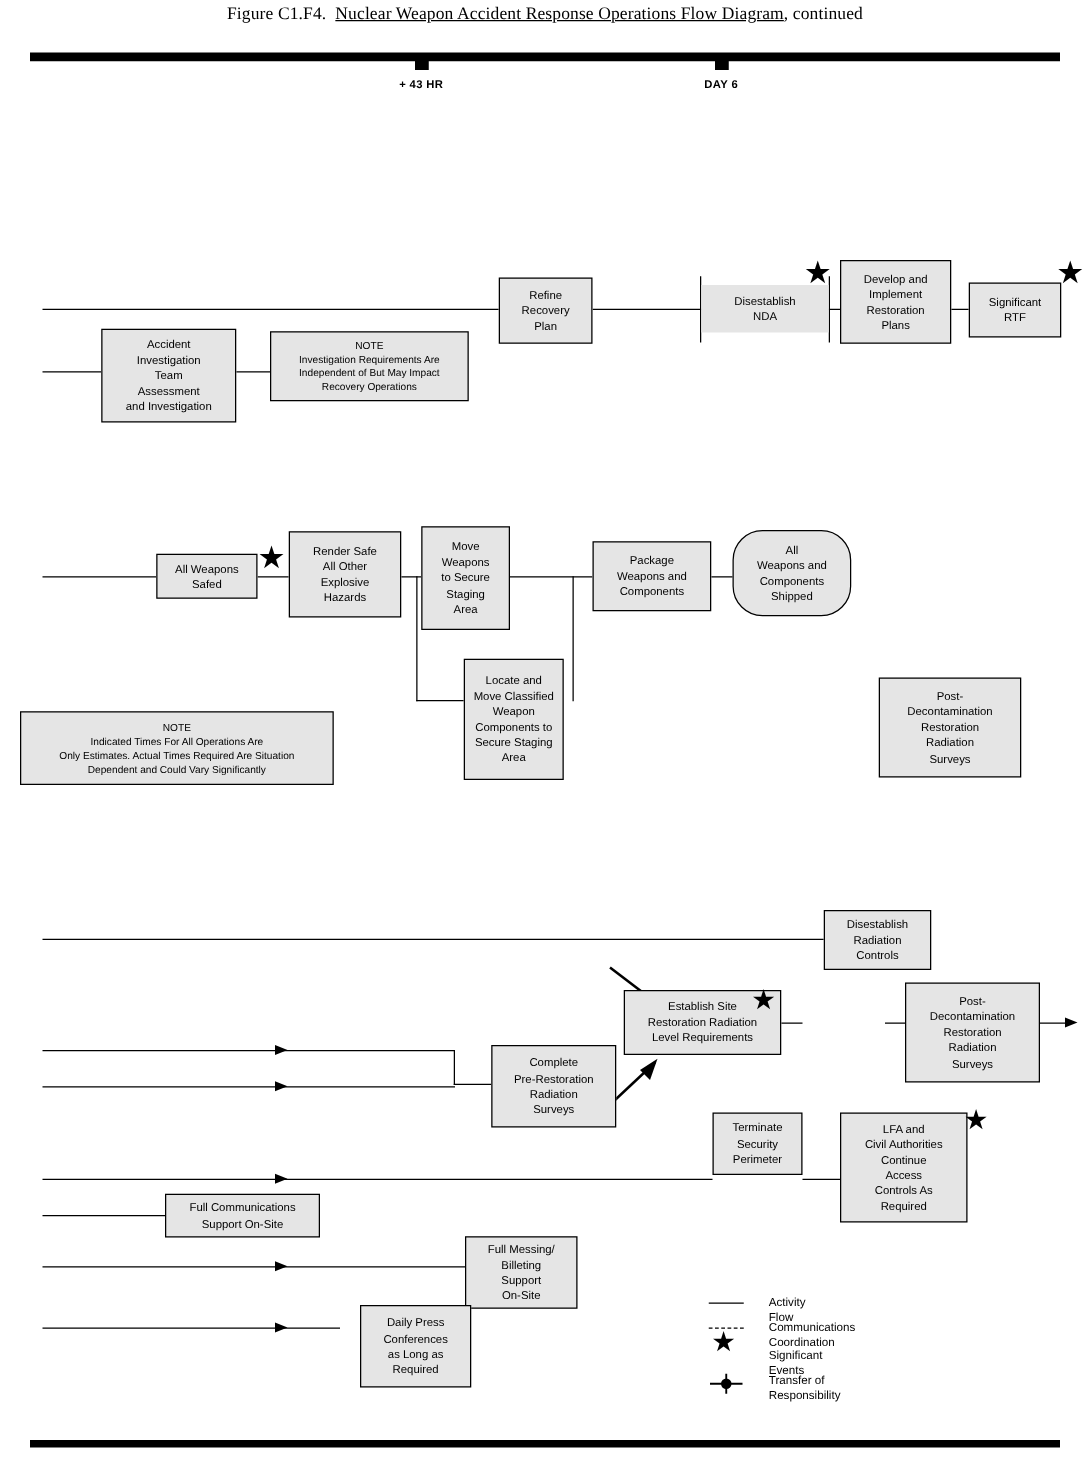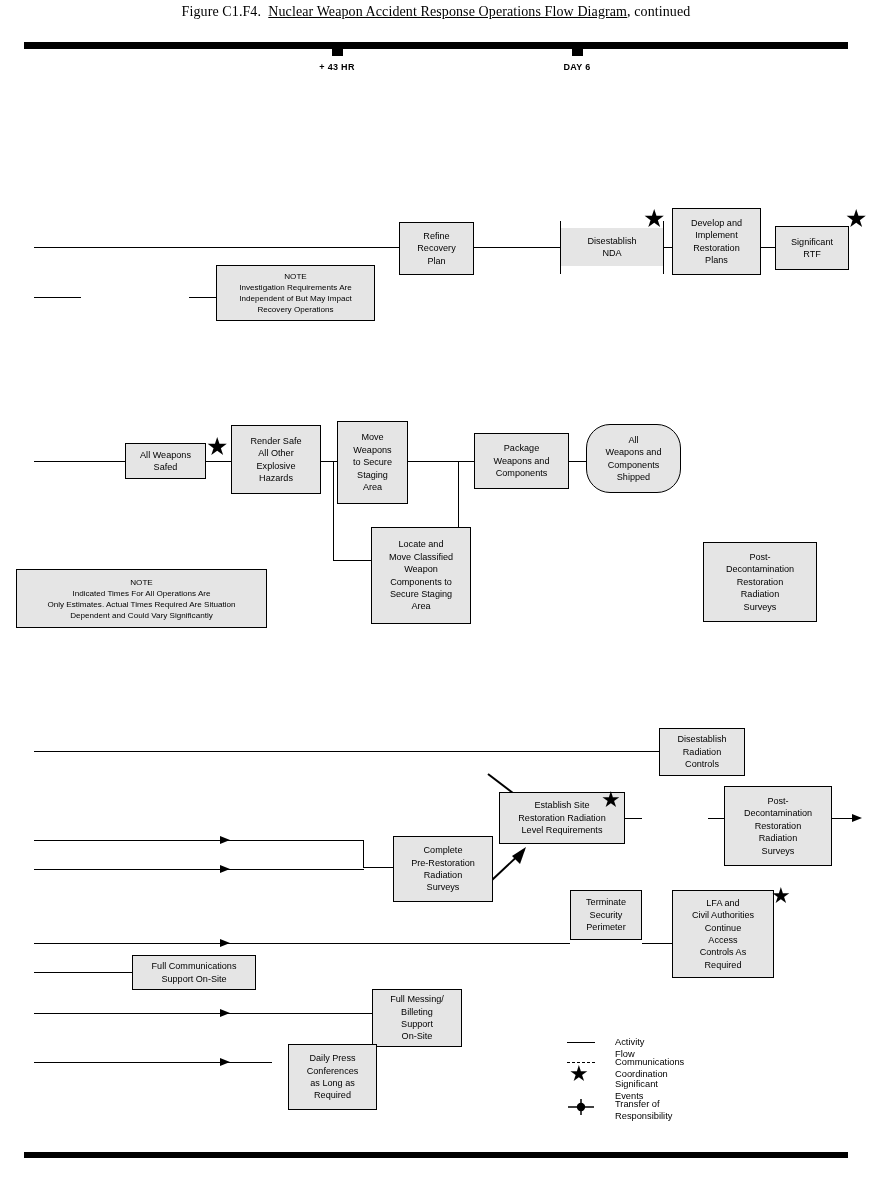--- a/index.html
+++ b/index.html
@@ -157,20 +157,27 @@
   <div class="ln v" style="left:663px; top:221px; height:53px;"></div>
 
   <div class="ln h" style="left:663px; top:247px; width:10px;"></div>
 
   <div class="ln h" style="left:761px; top:247px; width:14px;"></div>
 
   <div class="ln h" style="left:34px; top:297px; width:47px;"></div>
 
   <div class="ln h" style="left:189px; top:297px; width:27px;"></div>
 
+  <div class="box" style="left:81px;  top:263px;  width:108px; height:75px;">
+    <span>Accident
+Investigation
+Team
+Assessment
+and Investigation</span>
+  </div>
 
   <div class="box small" style="left:216px; top:265px; width:159px; height:56px;">
     <span>NOTE
 Investigation Requirements Are
 Independent of But May Impact
 Recovery Operations</span>
   </div>
 
   <div class="box" style="left:399px; top:222px; width:75px; height:53px;">
     <span>Refine
@@ -226,21 +233,21 @@
   </div>
 
   <div class="box" style="left:337px; top:421px; width:71px; height:83px;">
     <span>Move
 Weapons
 to Secure
 Staging
 Area</span>
   </div>
 
-  <div class="box" style="left:371px; top:527px; width:100px; height:97px;align-items:center;">
+  <div class="box" style="left:371px; top:527px; width:80px; height:97px;align-items:center;">
     <span>Locate and
 Move Classified
 Weapon
 Components to
 Secure Staging
 Area</span>
   </div>
 
   <div class="box" style="left:474px; top:433px; width:95px; height:56px;">
     <span>Package

